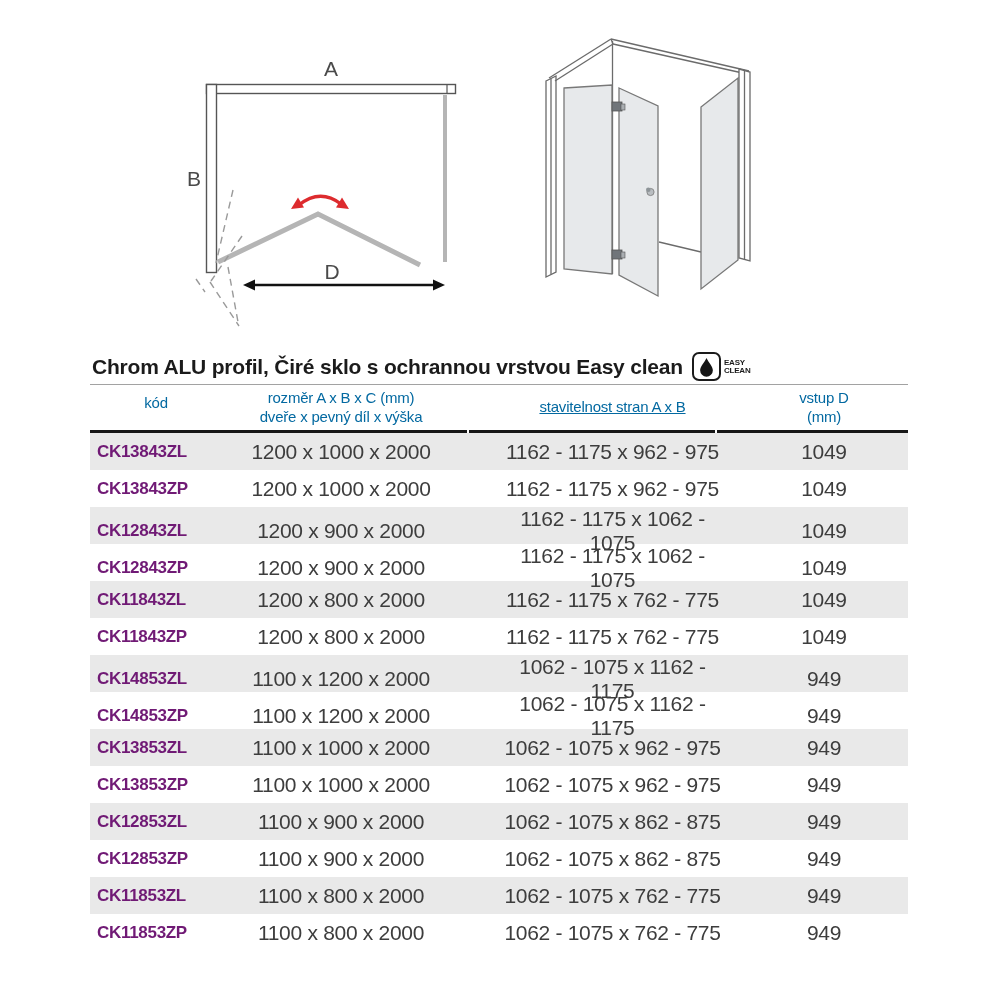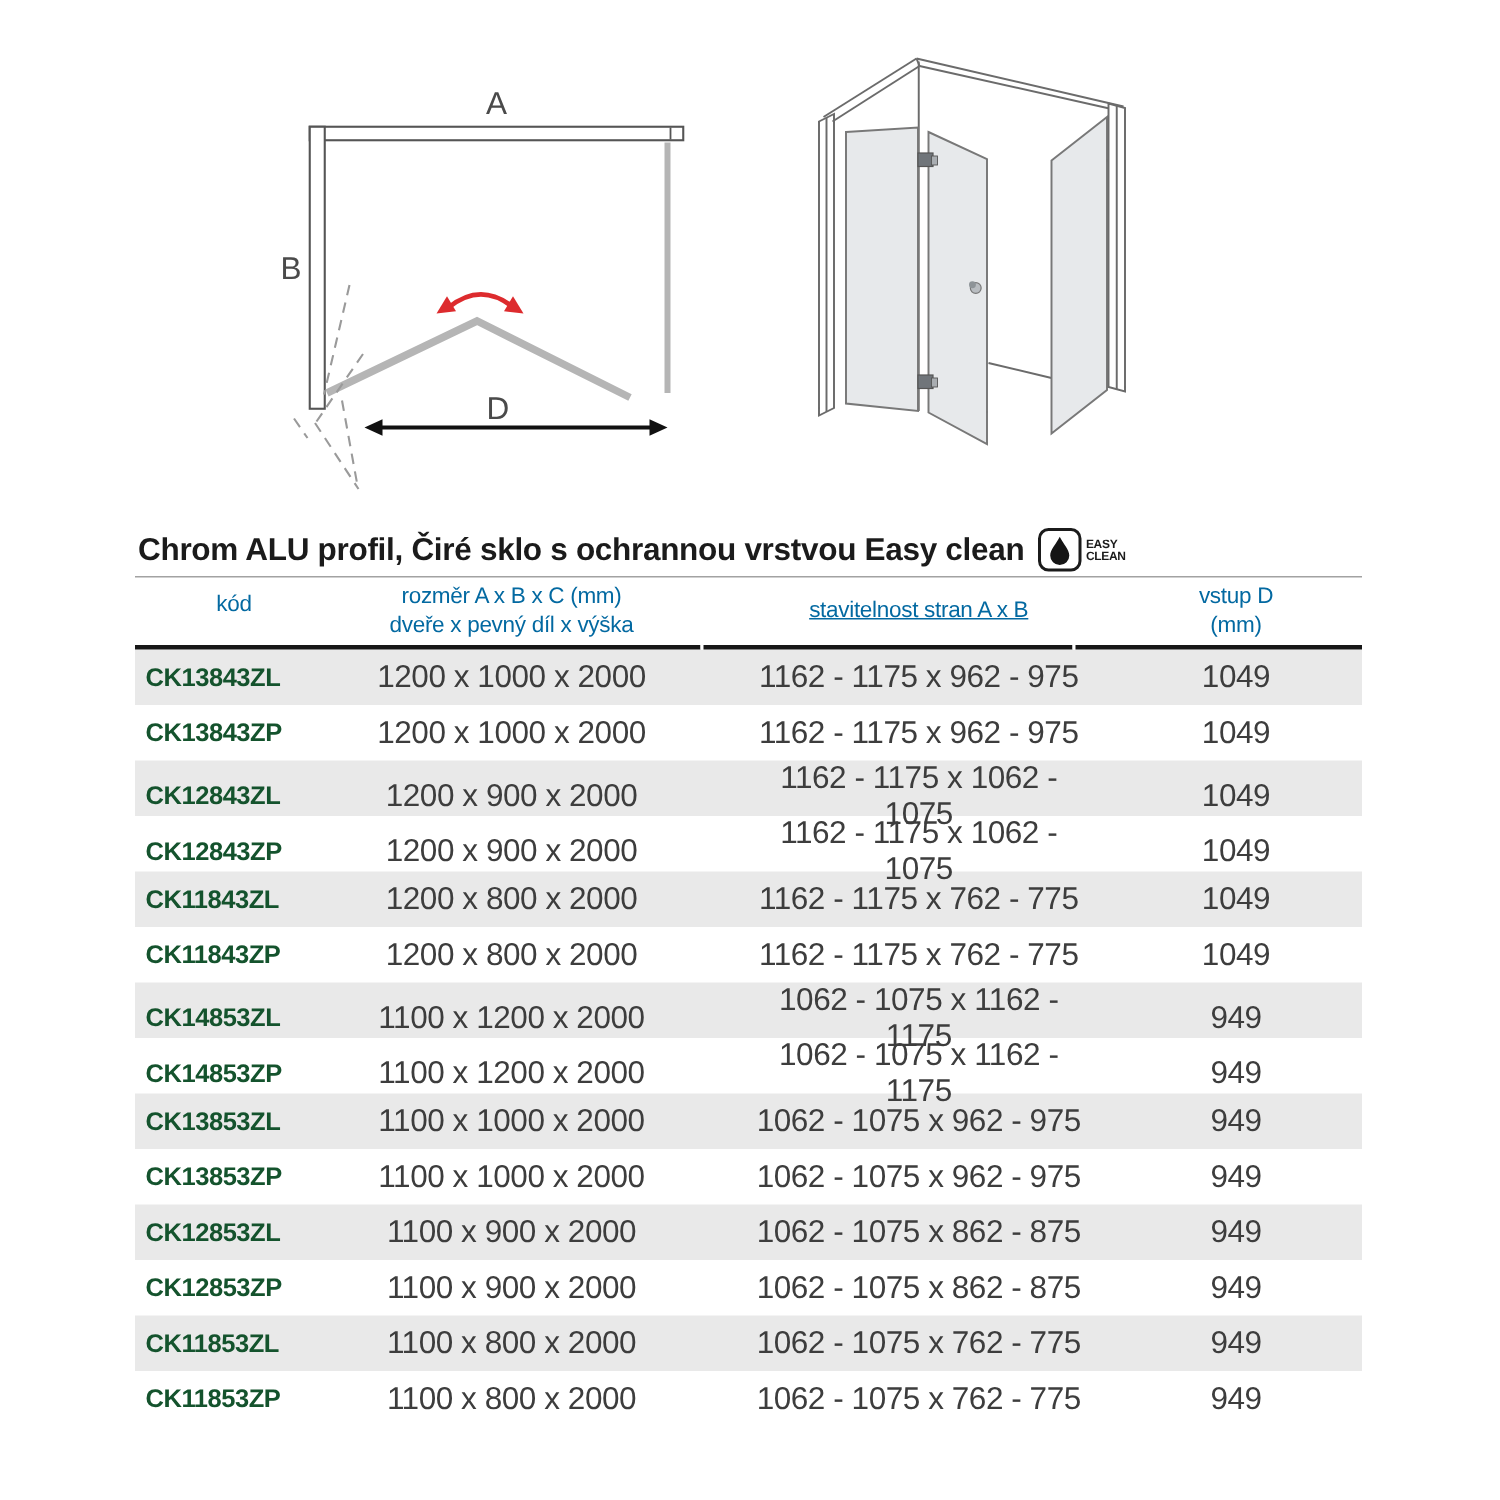--- a/index.html
+++ b/index.html
@@ -33,21 +33,21 @@
   #thick-rule .seg { background:#171717; height:3px; }
   #thick-rule .s1 { width:377px; }
   #thick-rule .g  { width:2px; background:#fff; }
   #thick-rule .s2 { width:246px; }
   #thick-rule .s3 { width:191px; }
 
   #table-body .row { display:grid; grid-template-columns:125px 252px 263px 178px;
                      height:37px; align-items:center; background:#fff; }
   #table-body .row.alt { background:#e9e9e9; }
   .cell { font-size:21px; color:#3d3d3d; text-align:center; letter-spacing:-0.3px; }
-  .cell.kod { text-align:left; padding-left:7px; font-weight:bold; color:#14532d; font-size:17px; }
+  .cell.kod { text-align:left; padding-left:7px; font-weight:bold; color:#701a75; font-size:17px; }
   .cell.c3 { padding-left:28px; }
   .cell.c4 { padding-left:10px; }
 
   .dim-label { font-size:21px; fill:#4a4a4a; }
 </style>
 </head>
 <body>
 
 <div id="page">
 

